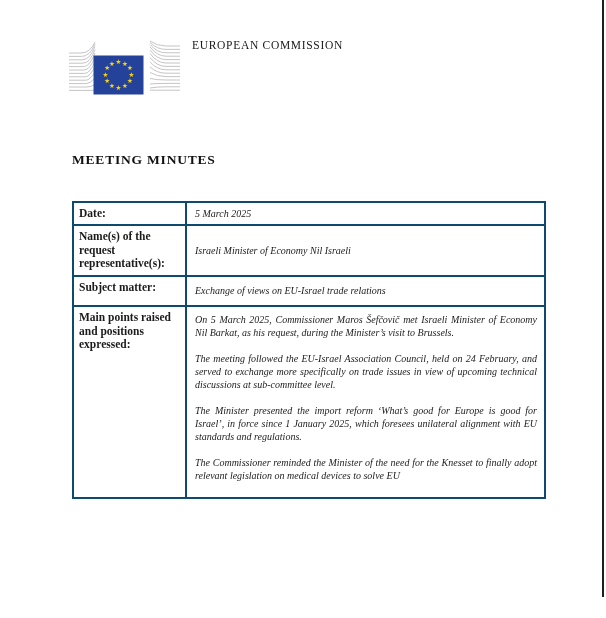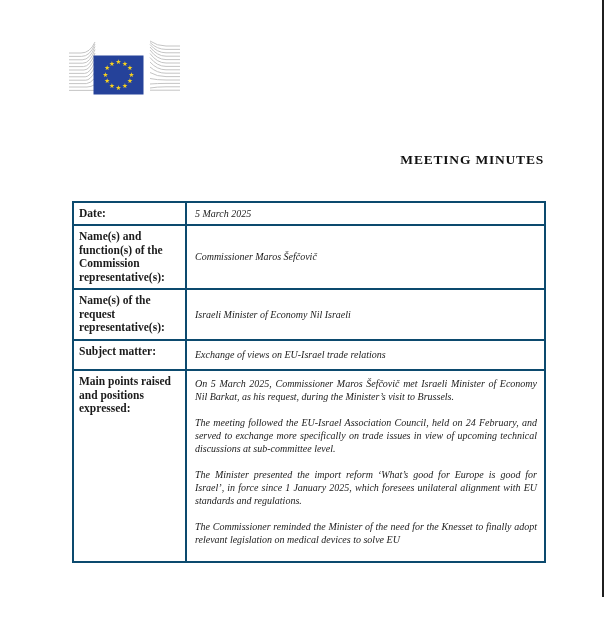--- a/index.html
+++ b/index.html
@@ -3,21 +3,21 @@
 <meta charset="utf-8">
 <style>
   html,body{margin:0;padding:0;}
   body{
     width:606px;height:618px;background:#ffffff;position:relative;overflow:hidden;
     font-family:"Liberation Serif","DejaVu Serif",serif;color:#1b1b1b;
   }
   .page-clip{position:absolute;left:0;top:0;width:606px;height:596px;overflow:hidden;background:#fff;}
   .logo{position:absolute;left:69px;top:39px;width:111px;height:58px;}
   .org-name{position:absolute;left:192px;top:39px;font-size:11.5px;letter-spacing:0.7px;color:#181818;white-space:nowrap;}
-  .doc-title{position:absolute;left:72px;top:152px;width:472px;text-align:right;font-weight:bold;font-size:13.5px;letter-spacing:0.8px;color:#111;}
+  .doc-title{position:absolute;left:72px;top:152px;width:472px;text-align:left;font-weight:bold;font-size:13.5px;letter-spacing:0.8px;color:#111;}
   table.minutes{position:absolute;left:72px;top:201px;width:472px;border-collapse:collapse;table-layout:fixed;}
   col.c1{width:113px;}col.c2{width:359px;}
   td{border:2px solid #0c4a6e;}
   td.label{font-weight:bold;font-size:11.5px;line-height:13.5px;padding:4px 4px 3px 5px;vertical-align:top;}
   td.value{font-style:italic;font-size:10px;line-height:14px;padding:2px 7px 2px 8px;vertical-align:middle;}
   tr.h23{height:23px;}tr.h64{height:64px;}tr.h51{height:51px;}tr.h27{height:30px;}
   tr.r-main td{vertical-align:top;}
   td.paragraphs{padding-top:6px;}
   td.paragraphs p{margin:0 0 13px 0;line-height:13px;text-align:justify;}
   .right-edge-line{position:absolute;left:602px;top:0;width:2px;height:597px;background:#1f1f1f;}
@@ -70,36 +70,33 @@
         <text x="49.5" y="50.8">★</text>
         <text x="43" y="49.1">★</text>
         <text x="38.2" y="44.3">★</text>
         <text x="36.5" y="37.8">★</text>
         <text x="38.2" y="31.3">★</text>
         <text x="43" y="26.5">★</text>
       </g>
     </svg>
   </div>
 
+  <div class="org-name">EUROPEAN COMMISSION</div>
 
   <div class="doc-title">MEETING MINUTES</div>
 
   <table class="minutes">
     <colgroup>
         <col class="c1">
         <col class="c2">
       </colgroup>
     <tbody>
       <tr class="h23">
         <td class="label">Date:</td>
         <td class="value">5 March 2025</td>
-      </tr>
-      <tr class="h64">
-        <td class="label">Name(s) and function(s) of the Commission representative(s):</td>
-        <td class="value">Commissioner Maros Šefčovič</td>
       </tr>
       <tr class="h51">
         <td class="label">Name(s) of the request representative(s):</td>
         <td class="value">Israeli Minister of Economy Nil Israeli</td>
       </tr>
       <tr class="h27">
         <td class="label">Subject matter:</td>
         <td class="value">Exchange of views on EU-Israel trade relations</td>
       </tr>
       <tr class="r-main">

